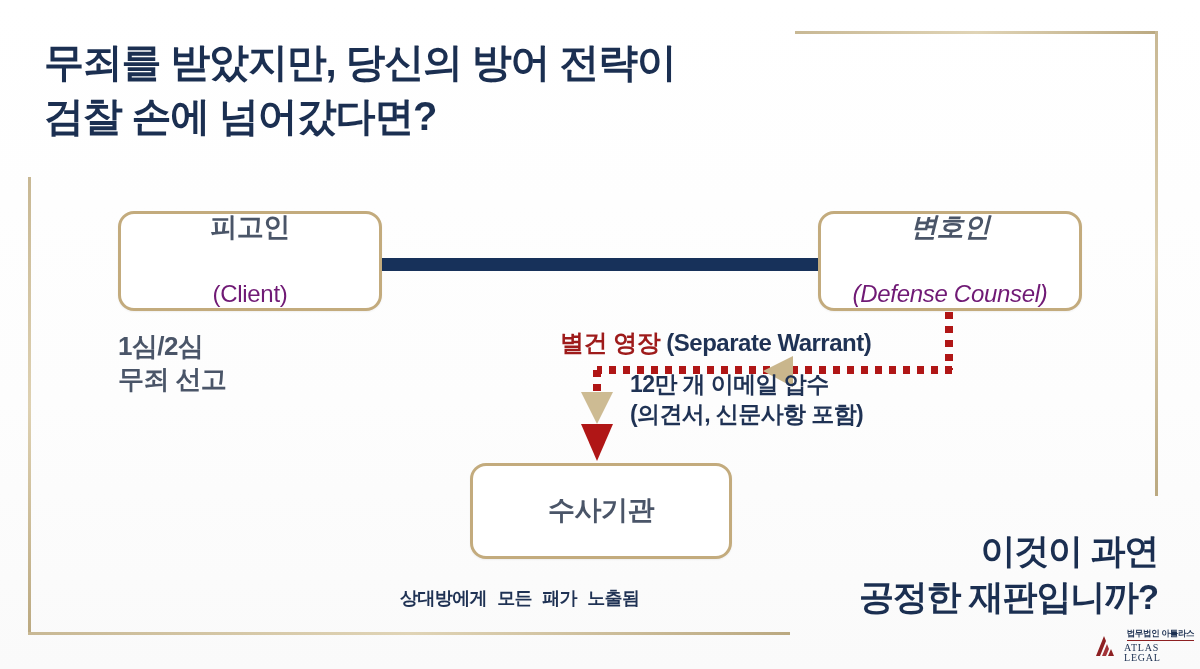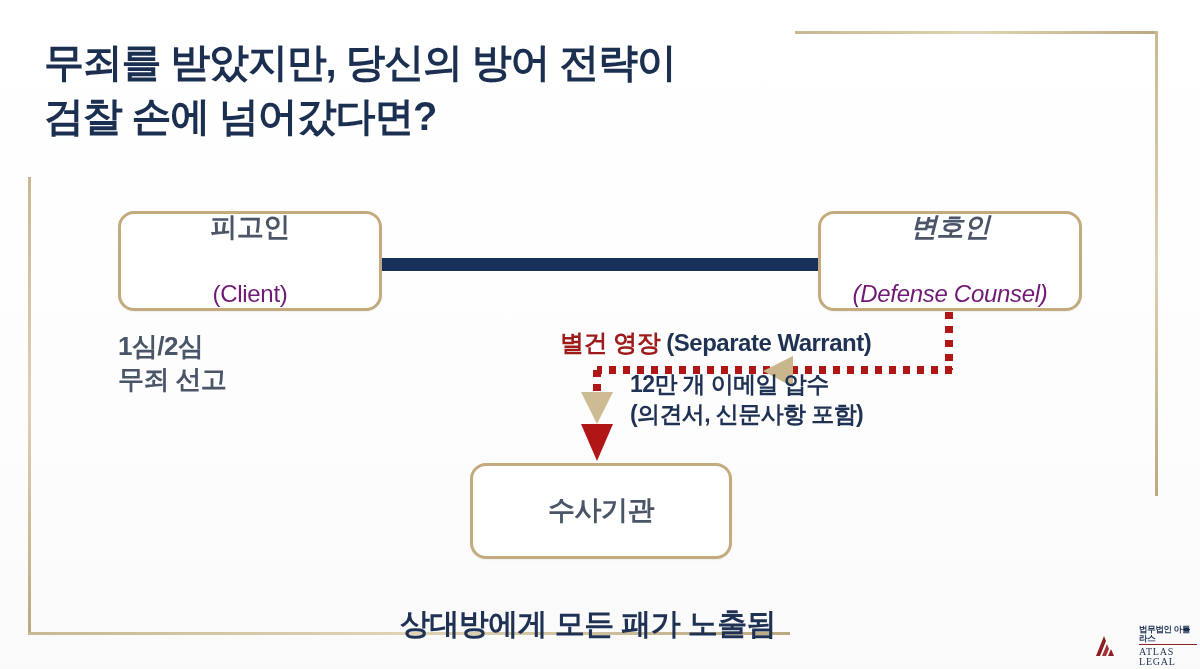--- a/index.html
+++ b/index.html
@@ -41,41 +41,41 @@
   .node .ko{color:#4a5568;font-weight:bold;font-size:27px;letter-spacing:-.5px;line-height:1.1;}
   .node .en{color:#701a75;font-size:24px;line-height:1.25;margin-top:13px;letter-spacing:-.3px;}
 
   #node-client{left:118px;top:211px;width:264px;height:100px;}
   #node-defense{left:818px;top:211px;width:264px;height:100px;font-style:italic;}
   #node-prosecution{left:470px;top:463px;width:262px;height:96px;}
 
   
   .caption{position:absolute;color:#4a5568;font-weight:bold;letter-spacing:-.6px;text-align:left;}
   #caption-client{left:118px;top:330px;width:264px;font-size:26px;line-height:1.28;white-space:pre-line;}
-  #caption-prosecution{left:400px;top:604px;width:402px;font-size:30px;color:#1f3254;}
+  #caption-prosecution{left:400px;top:586px;width:402px;font-size:18px;color:#1f3254;font-family:Liberation Mono, monospace;}
   #caption-seized{left:630px;top:369px;width:320px;font-size:23px;color:#1f3254;line-height:1.32;white-space:pre-line;}
 
   
   #link-navy{position:absolute;left:381px;top:258px;width:438px;height:13px;
     background:#17315a;}
   #label-discuss{position:absolute;left:400px;top:215px;width:400px;text-align:center;
     color:#1f3254;font-weight:bold;font-size:26px;letter-spacing:-.6px;}
 
   
   #label-warrant{position:absolute;left:560px;top:327px;width:400px;text-align:left;
     font-weight:bold;font-size:24px;letter-spacing:-.5px;white-space:nowrap;}
   #label-warrant .ko{color:#9e1b1b;}
   #label-warrant .en{color:#1f3254;margin-top:40px;}
 
   
   #path-warrant{position:absolute;left:0;top:0;width:1200px;height:669px;pointer-events:none;}
 
   
   #logo{position:absolute;left:1093px;top:626px;width:104px;height:40px;
-    display:flex;align-items:center;gap:20px;}
+    display:flex;align-items:center;gap:5px;}
   #logo .mark{width:26px;height:26px;flex:0 0 26px;}
   #logo .txt{display:flex;flex-direction:column;align-items:center;line-height:1;}
   #logo .ko{font-size:8.5px;font-weight:bold;color:#1b2f51;letter-spacing:-.3px;
     padding-bottom:2px;border-bottom:1px solid #8d2022;}
   #logo .en{font-family:"Liberation Serif","DejaVu Serif",serif;font-size:10px;
     color:#1b2f51;letter-spacing:.8px;padding-top:2px;}
 </style>
 </head>
 <body>
 
@@ -123,20 +123,22 @@
   </svg>
 
   <div class="caption" id="caption-seized">12만 개 이메일 압수
 (의견서, 신문사항 포함)</div>
 
   <div class="node" id="node-prosecution">
     <div class="ko">수사기관</div>
   </div>
   <div class="caption" id="caption-prosecution">상대방에게 모든 패가 노출됨</div>
 
+  <div id="closing">이것이 과연
+공정한 재판입니까?</div>
 
   <div id="logo">
     <svg class="mark" viewBox="0 0 26 26" xmlns="http://www.w3.org/2000/svg">
       <polygon points="3,23 11,3 13,8 7,23" fill="#8d2022"></polygon>
       <polygon points="9,23 14,11 16,16 13,23" fill="#a33338"></polygon>
       <polygon points="15,23 18,16 21,23" fill="#8d2022"></polygon>
     </svg>
     <div class="txt">
       <div class="ko">법무법인 아틀라스</div>
       <div class="en">ATLAS LEGAL</div>

